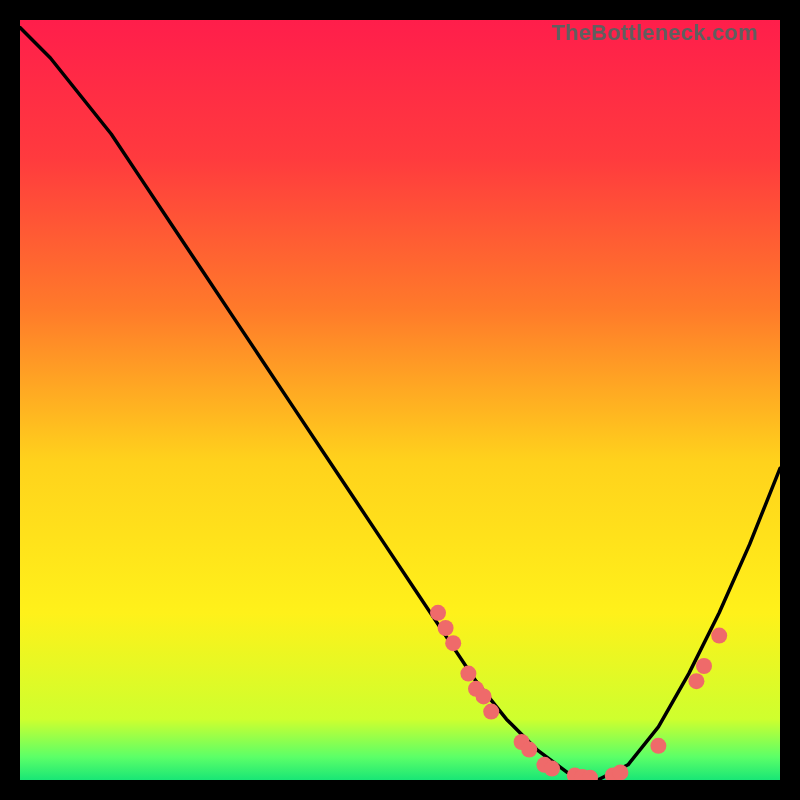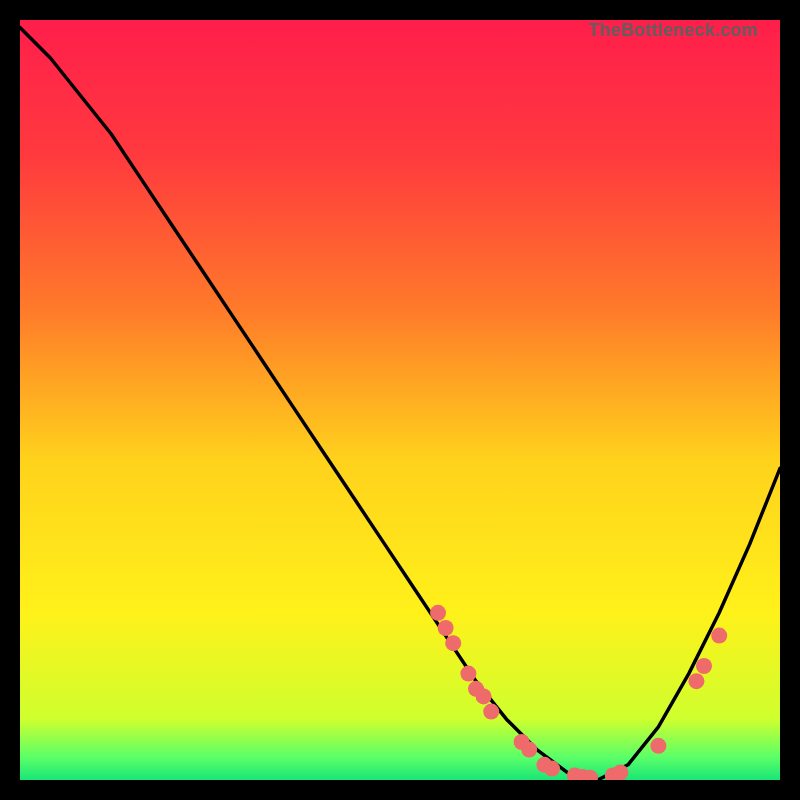--- a/index.html
+++ b/index.html
@@ -24,21 +24,21 @@
     left: 0;
     top: 0;
     width: 760px;
     height: 760px;
   }
   .attribution {
     position: absolute;
     top: 0;
     right: 22px;
     color: #5f5f5f;
-    font-size: 18px;
+    font-size: 22px;
     font-weight: 600;
     letter-spacing: 0.2px;
     user-select: none;
   }
   svg {
     display: block;
   }
 </style>
 </head>
 <body>

